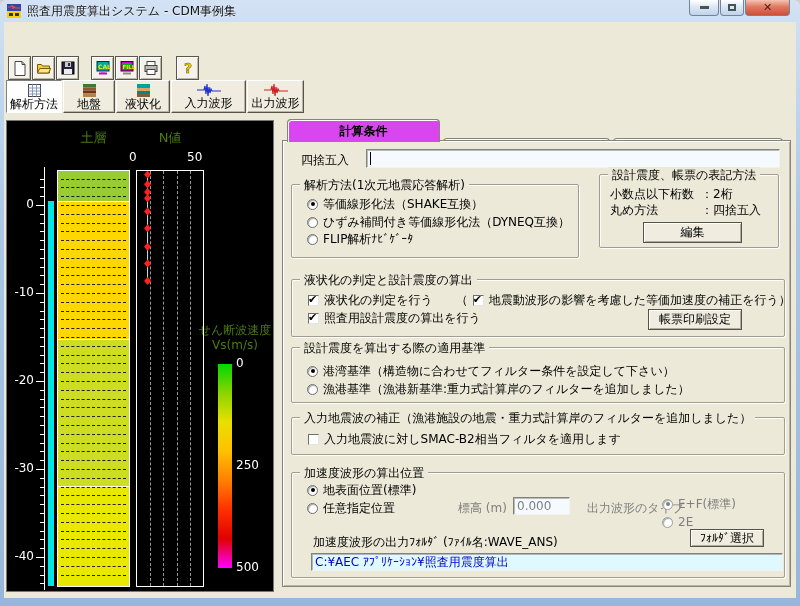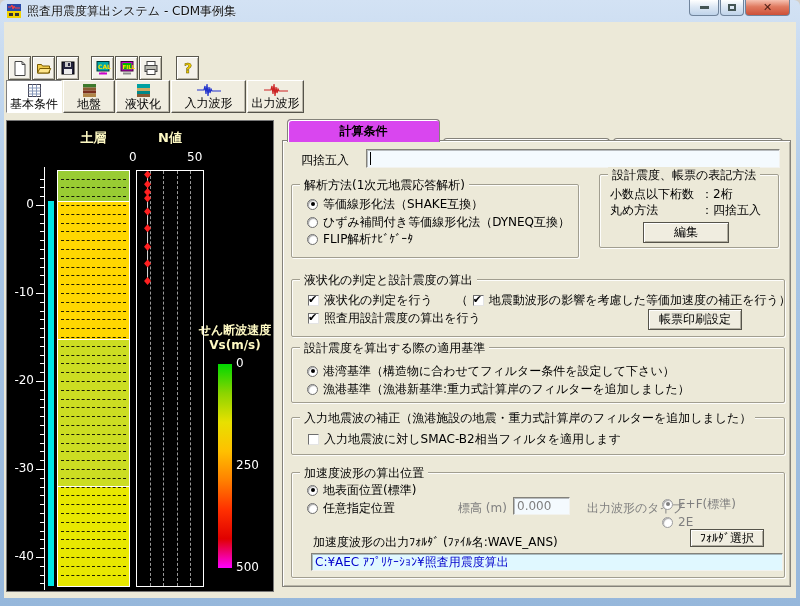--- a/index.html
+++ b/index.html
@@ -25,21 +25,21 @@
   .tbtn { width:23px; height:24px; background:#f4f2ea; border:1px solid #5a584e;
     box-shadow:inset 1px 1px 0 #fff, inset -1px -1px 0 #b9b6a8;
     display:flex; align-items:center; justify-content:center; margin-right:1px; }
   .tgap { width:11px; }
   .navrow { position:absolute; left:2px; top:58px; display:flex; gap:1px; }
   .navbtn { height:33px; background:#f0ede0; border:1px solid; border-color:#ffffff #55534a #55534a #ffffff;
     box-shadow:inset -1px -1px 0 #b9b6a8; display:flex; flex-direction:column; align-items:center; justify-content:center; font-size:12px; line-height:13px; }
   .navbtn.active { background:#ffffff; border-color:#808080 #ffffff #ffffff #808080; box-shadow:none; }
   .chartpanel { position:absolute; left:2px; top:98px; width:268px; height:472px; background:#000; border:1px solid #777; }
   .chartpanel div { line-height:13px; }
-  .clabel { position:absolute; color:#fef9c3; font-size:13px; text-align:center;font-weight:bold; }
+  .clabel { position:absolute; color:#4d7c0f; font-size:13px; text-align:center; }
   .ptab { position:absolute; top:116px; height:19px; background:#f0ede1; border:1px solid #84827a; border-bottom:none;
     border-radius:4px 4px 0 0; box-shadow:inset 1px 1px 0 #fff; text-align:center; line-height:19px; z-index:2; }
   .ptab.active { top:97px; height:23px; line-height:23px; font-weight:bold; background:#d946ef; z-index:4; }
   .pbody { position:absolute; left:278px; top:118px; width:509px; height:447px; background:#ECE9D8;
     border:1px solid #84827a; box-shadow:inset 1px 1px 0 #fff, inset -1px -1px 0 #b9b6a8; z-index:3; }
   .grp { position:absolute; border:1px solid #a19e90; border-radius:2px;
     box-shadow:inset 1px 1px 0 rgba(255,255,255,.9), 1px 1px 0 rgba(255,255,255,.9); }
   .gtitle { position:absolute; top:-8px; left:8px; background:#ECE9D8; padding:0 4px; font-size:12px; white-space:nowrap; }
   .row { position:absolute; display:flex; align-items:center; gap:5px; white-space:nowrap; font-size:12px; height:14px; }
   .rb { width:11px; height:11px; border-radius:50%; background:#fff; border:1px solid #6e6e6e;
@@ -137,21 +137,21 @@
           </svg>
         </div>
     </div>
 
     <div class="navrow">
       <div class="navbtn active" style="width:56px">
         <svg width="15" height="15">
             <rect x="1.5" y="1.5" width="12" height="12" fill="#fff" stroke="#445"></rect>
             <path d="M1.5 5h12M1.5 8h12M1.5 11h12M5.5 1.5v12M9.5 1.5v12" stroke="#8899bb"></path>
           </svg>
-        <span>基本条件</span>
+        <span>解析方法</span>
       </div>
       <div class="navbtn" style="width:52px">
         <svg width="15" height="15">
             <rect x="1" y="1" width="13" height="3.5" fill="#3d7a2d"></rect>
             <rect x="1" y="4.5" width="13" height="3" fill="#8a5a33"></rect>
             <rect x="1" y="7.5" width="13" height="3" fill="#7a2f1e"></rect>
             <rect x="1" y="10.5" width="13" height="3.5" fill="#b08648"></rect>
           </svg>
         <span>地盤</span>
       </div>
@@ -345,21 +345,21 @@
       <div class="grp" style="left:316px; top:33px; width:180px; height:74px;padding-left:24px;">
         <div class="gtitle">設計震度、帳票の表記方法</div>
         <div class="row" style="left:10px; top:12px;">
             <span style="display:inline-block;width:86px;">小数点以下桁数</span>
             <span>：2桁</span>
           </div>
         <div class="row" style="left:10px; top:28px;">
             <span style="display:inline-block;width:86px;">丸め方法</span>
             <span>：四捨五入</span>
           </div>
-        <div class="btn3d" style="left:43px; top:47px; width:86px; height:21px;font-family:Liberation Serif, serif;">編集</div>
+        <div class="btn3d" style="left:43px; top:47px; width:99px; height:21px;font-family:Liberation Serif, serif;">編集</div>
       </div>
 
       <div class="grp" style="left:8px; top:138px; width:494px; height:58px;">
         <div class="gtitle">液状化の判定と設計震度の算出</div>
         <div class="row" style="left:16px; top:13px;">
           <span class="cb checked"></span>
             <span>液状化の判定を行う</span>
           <span style="margin-left:18px;">（</span>
           <span class="cb checked"></span>
             <span>地震動波形の影響を考慮した等価加速度の補正を行う）</span>

